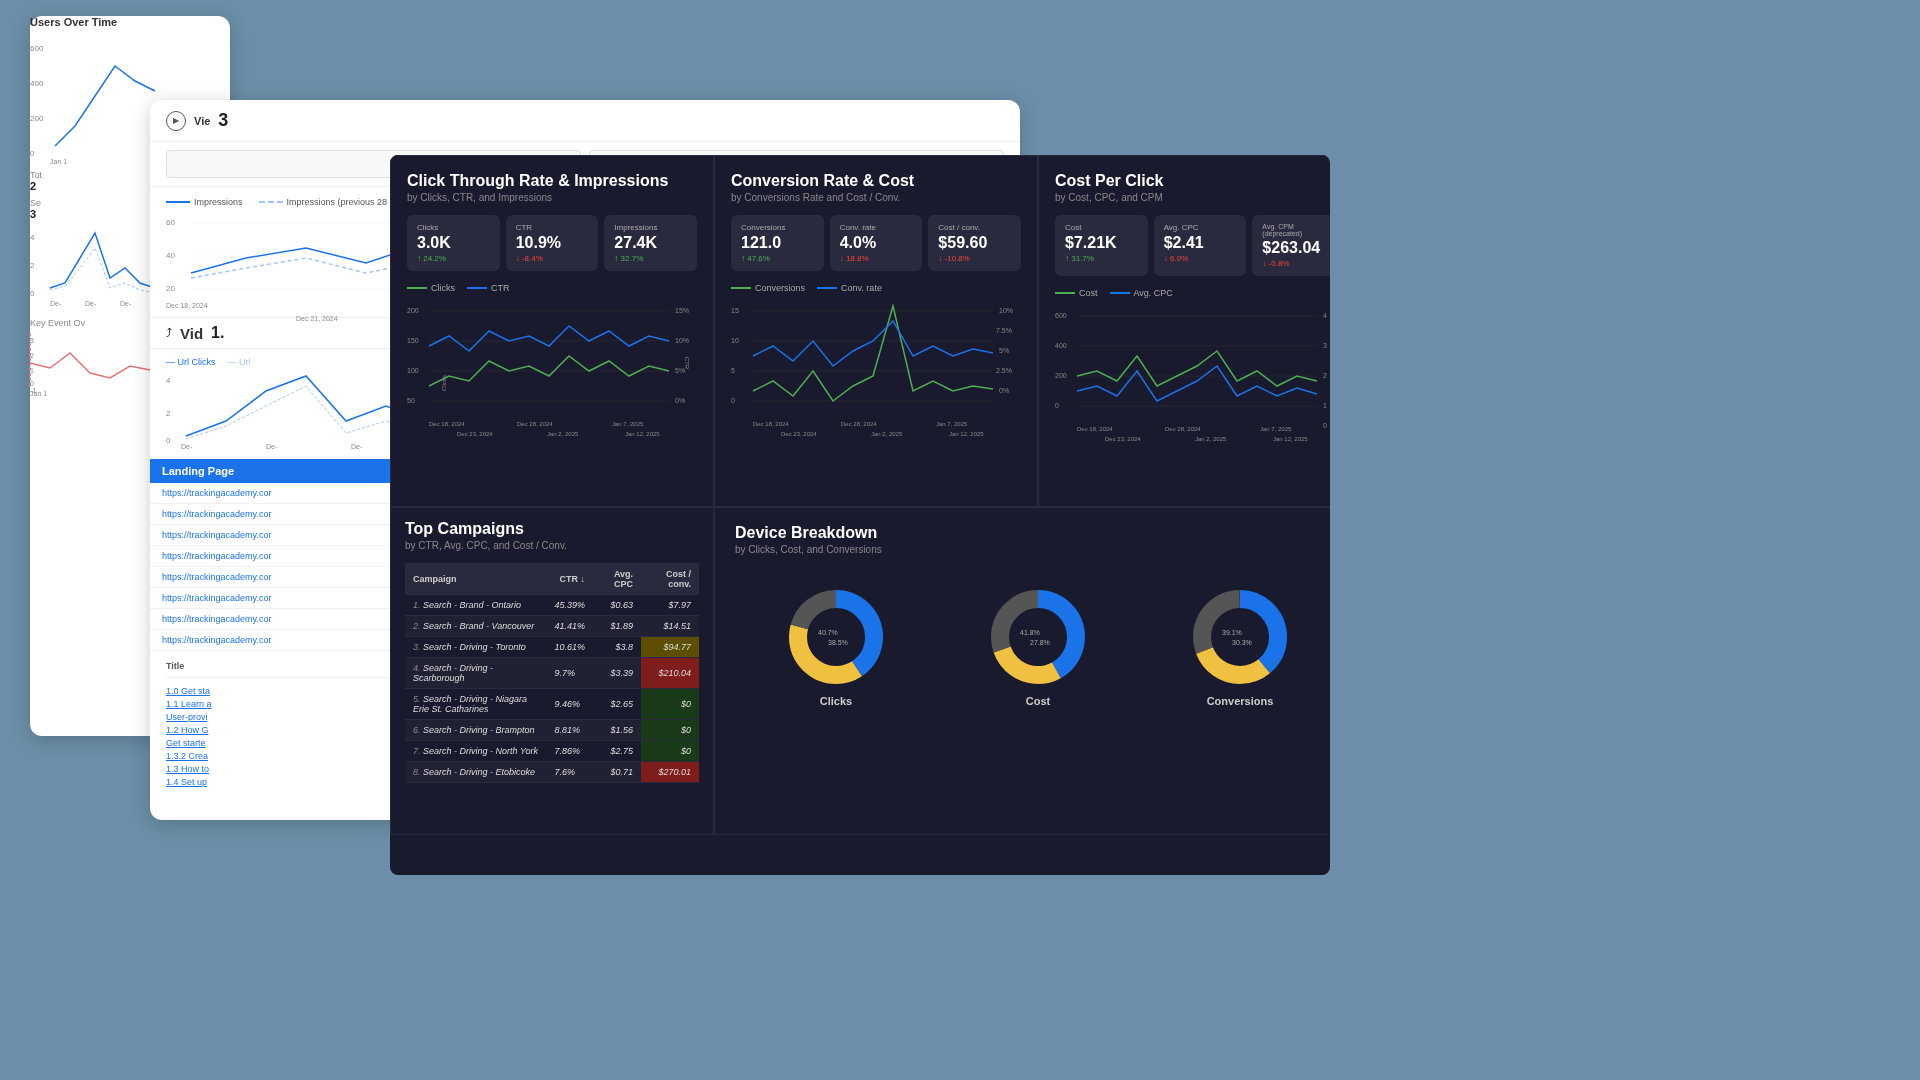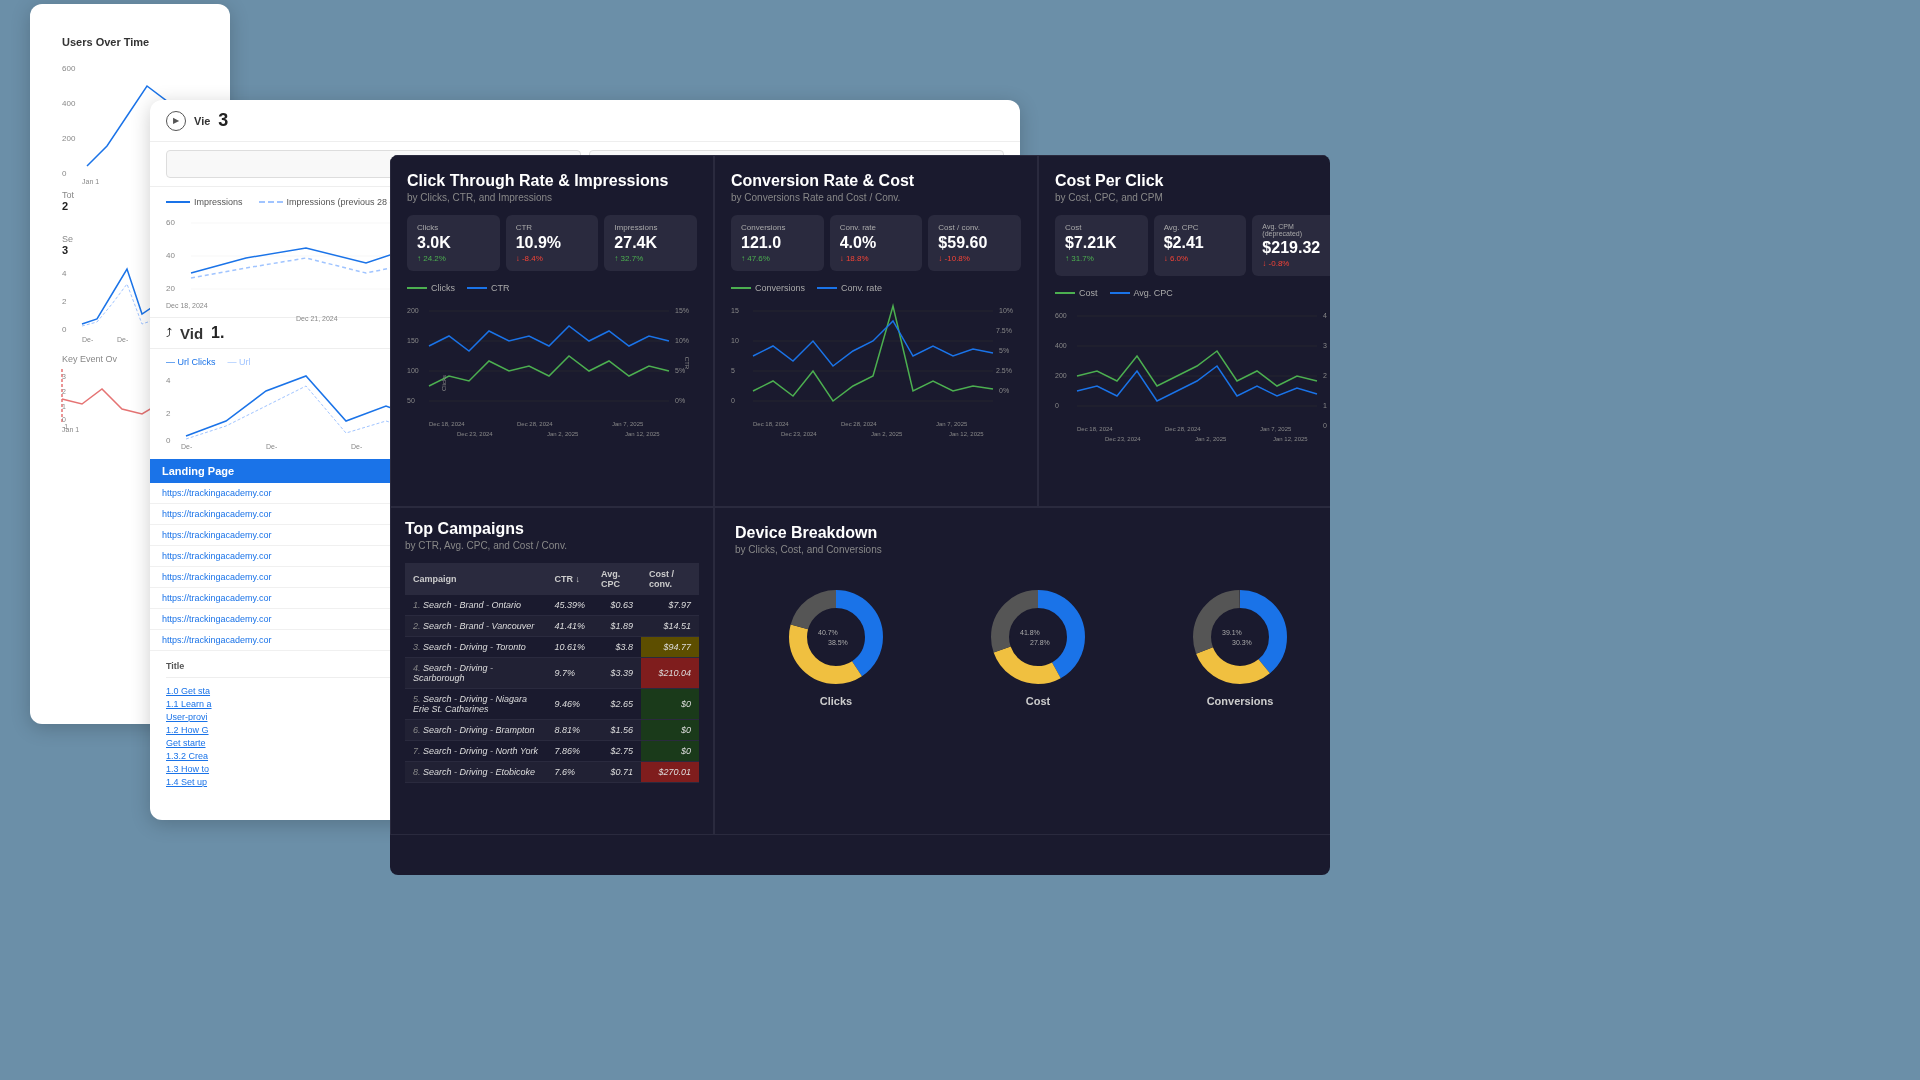--- a/index.html
+++ b/index.html
@@ -9,27 +9,27 @@
       background: #6b8fa8;
       font-family: 'Arial', sans-serif;
       overflow: hidden;
       position: relative;
     }
 
     
     .bg-card-left {
       position: absolute;
       left: 30px;
-      top: 4px;
+      top: 16px;
       width: 200px;
       height: 720px;
       background: white;
       border-radius: 12px;
       box-shadow: 0 4px 20px rgba(0,0,0,0.2);
-      padding: 32px;
+      padding: 0;
       z-index: 1;
     }
 
     .bg-card-middle {
       position: absolute;
       left: 150px;
       top: 100px;
       width: 870px;
       height: 720px;
       background: white;
@@ -171,20 +171,21 @@
 
     .campaigns-table th {
       background: #2a2a3e;
       color: #ccc;
       padding: 6px 8px;
       text-align: left;
       font-weight: 600;
     }
 
     .campaigns-table th:not(:first-child) {
+      text-align: right;
     }
 
     .campaigns-table td {
       padding: 5px 8px;
       color: #ddd;
       border-bottom: 1px solid #2a2a3e;
       font-style: italic;
     }
 
     .campaigns-table td:not(:first-child):not(:nth-child(2)) {
@@ -283,21 +284,21 @@
     <text x="0" y="50" class="axis-label" font-size="8" fill="#888">400</text>
     <text x="0" y="85" class="axis-label" font-size="8" fill="#888">200</text>
     <text x="0" y="120" class="axis-label" font-size="8" fill="#888">0</text>
     <polyline points="25,110 45,90 65,60 85,30 105,45 125,55" fill="none" stroke="#1a73e8" stroke-width="1.5"></polyline>
     <text x="20" y="128" font-size="7" fill="#888">Jan 1</text>
   </svg>
 
   <div class="grid-label">Tot</div>
   <div class="grid-value">2</div>
 
-  <div class="grid-label" style="margin-top:22px">Se</div>
+  <div class="grid-label" style="margin-top:6px">Se</div>
   <div class="grid-value">3</div>
 
   
   <svg width="140" height="80" style="margin-top:8px">
     <text x="0" y="12" class="axis-label" font-size="8" fill="#888">4</text>
     <text x="0" y="40" class="axis-label" font-size="8" fill="#888">2</text>
     <text x="0" y="68" class="axis-label" font-size="8" fill="#888">0</text>
     <polyline points="20,60 35,55 50,30 65,5 80,50 95,40 110,55 125,60" fill="none" stroke="#1a73e8" stroke-width="1.5"></polyline>
     <polyline points="20,62 35,58 50,40 65,20 80,60 95,55 110,62 125,65" fill="none" stroke="#a0c4ff" stroke-width="1" stroke-dasharray="3,2"></polyline>
     <text x="20" y="78" font-size="7" fill="#888">De-</text>
@@ -552,21 +553,21 @@
         <div class="stat-box-value">$7.21K</div>
         <div class="stat-box-change change-up">↑ 31.7%</div>
       </div>
       <div class="stat-box">
         <div class="stat-box-label">Avg. CPC</div>
         <div class="stat-box-value">$2.41</div>
         <div class="stat-box-change change-down">↓ 6.0%</div>
       </div>
       <div class="stat-box">
         <div class="stat-box-label" style="font-size:7px;">Avg. CPM (deprecated)</div>
-        <div class="stat-box-value">$219.32</div>
+        <div class="stat-box-value">$263.04</div>
         <div class="stat-box-change change-down">↓ -0.8%</div>
       </div>
     </div>
     <div class="chart-legend">
       <div class="chart-legend-item">
         <div class="legend-line" style="background:#4caf50;"></div>
         <span>Cost</span>
       </div>
       <div class="chart-legend-item">
         <div class="legend-line" style="background:#1a73e8;"></div>

